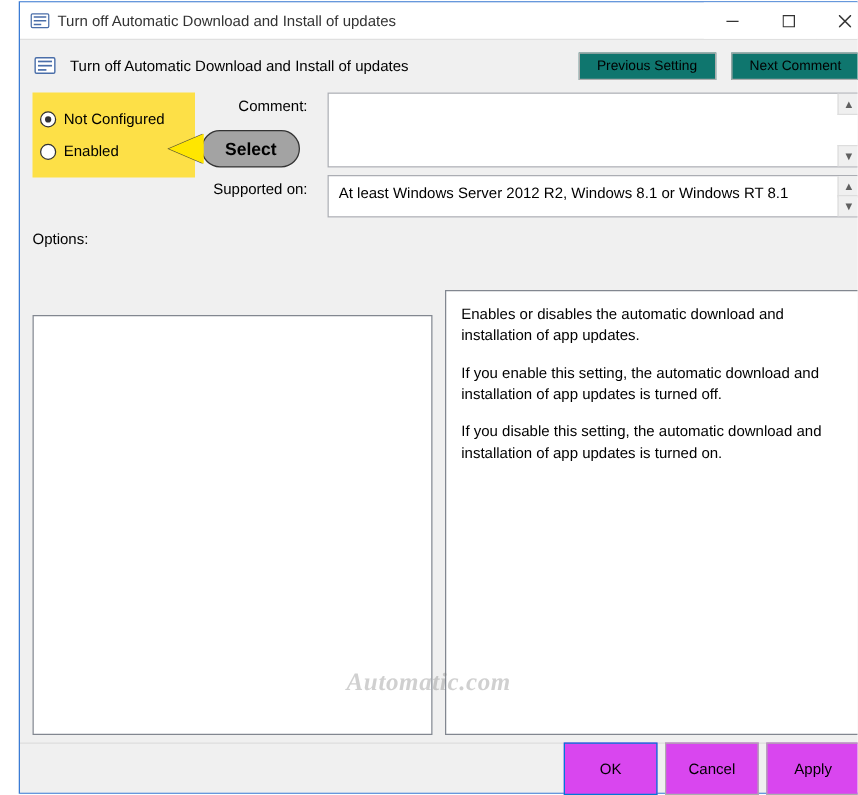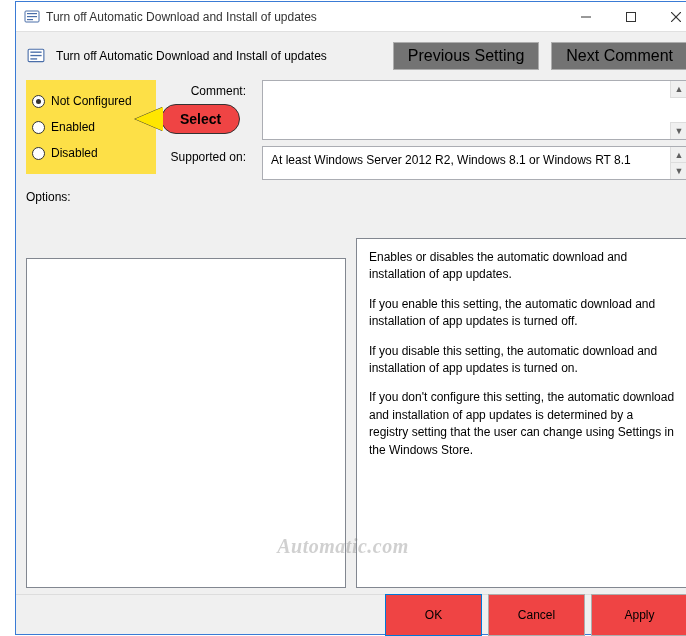--- a/index.html
+++ b/index.html
@@ -60,23 +60,23 @@
       margin-bottom: 10px;
       gap: 6px;
     }
     .header-icon-box {
       width: 20px; height: 20px;
       display: flex; align-items: center; justify-content: center;
     }
     .header-title { flex: 1; font-size: 12px; padding-left: 4px; }
     .nav-btn {
       border: 1px solid #adadad;
-      background: #737373;
+      background: #0f766e;
       padding: 4px 14px;
-      font-size: 16px;
+      font-size: 11px;
       margin-left: 6px;
       cursor: default;
     }
     .config-row { display: flex; align-items: flex-start; }
     .radio-block {
       background: #fde047;
       padding: 8px 10px 8px 6px;
       width: 130px;
       position: relative;
     }
@@ -109,21 +109,21 @@
       z-index: 10;
     }
     .callout-arrow {
       width: 0; height: 0;
       border-top: 12px solid transparent;
       border-bottom: 12px solid transparent;
       border-right: 28px solid #ffe600;
       filter: drop-shadow(-1px 0 0 #333);
     }
     .callout-bubble {
-      background: #ef4444;
+      background: #a3a3a3;
       border: 1.5px solid #333;
       border-radius: 18px;
       padding: 6px 18px;
       font-weight: bold;
       font-size: 14px;
       margin-left: -2px;
     }
     .fields-block { flex: 1; display: flex; flex-direction: column; gap: 6px; }
     .field-row { display: flex; align-items: flex-start; gap: 16px; }
     .field-label { width: 90px; text-align: right; padding-top: 4px; font-size: 12px; }
@@ -166,22 +166,22 @@
       display: flex;
       align-items: center;
       justify-content: flex-end;
       padding: 0 10px;
       gap: 6px;
       border-top: 1px solid #ddd;
       background: #f0f0f0;
     }
     .footer-btn {
       border: 1px solid #adadad;
-      background: #ef4444;
-      width: 97px;
+      background: #d946ef;
+      width: 75px;
       padding: 13px 0;
       font-size: 12px;
       text-align: center;
     }
     .footer-btn.primary { border: 1px solid #0078d7; }
     .watermark {
       position: absolute;
       left: 50%; top: 535px;
       transform: translateX(-50%);
       font-size: 20px;
@@ -245,24 +245,20 @@
     <div class="config-row">
       <div class="radio-block">
         <div class="radio-item">
           <span class="radio-circle checked"></span>
           <span>Not Configured</span>
         </div>
         <div class="radio-item">
           <span class="radio-circle"></span>
           <span>Enabled</span>
         </div>
-        <div class="radio-item">
-          <span class="radio-circle"></span>
-          <span>Disabled</span>
-        </div>
       </div>
 
       <div class="fields-block">
         <div class="field-row">
           <div class="field-label">Comment:</div>
           <div class="textbox">
             <span></span>
             <div class="scroll-btn scroll-up">▲</div>
             <div class="scroll-btn scroll-dn">▼</div>
           </div>
@@ -281,21 +277,20 @@
     <div class="lower">
       <div class="lower-col left">
         <div class="lower-label">Options:</div>
         <div class="panel"></div>
       </div>
       <div class="lower-col">
         <div class="panel">
           <p>Enables or disables the automatic download and installation of app updates.</p>
           <p>If you enable this setting, the automatic download and installation of app updates is turned off.</p>
           <p>If you disable this setting, the automatic download and installation of app updates is turned on.</p>
-          <p>If you don't configure this setting, the automatic download and installation of app updates is determined by a registry setting that the user can change using Settings in the Windows Store.</p>
         </div>
       </div>
     </div>
   </div>
 
   <div class="footer">
     <button class="footer-btn primary">OK</button>
     <button class="footer-btn">Cancel</button>
     <button class="footer-btn">Apply</button>
   </div>

